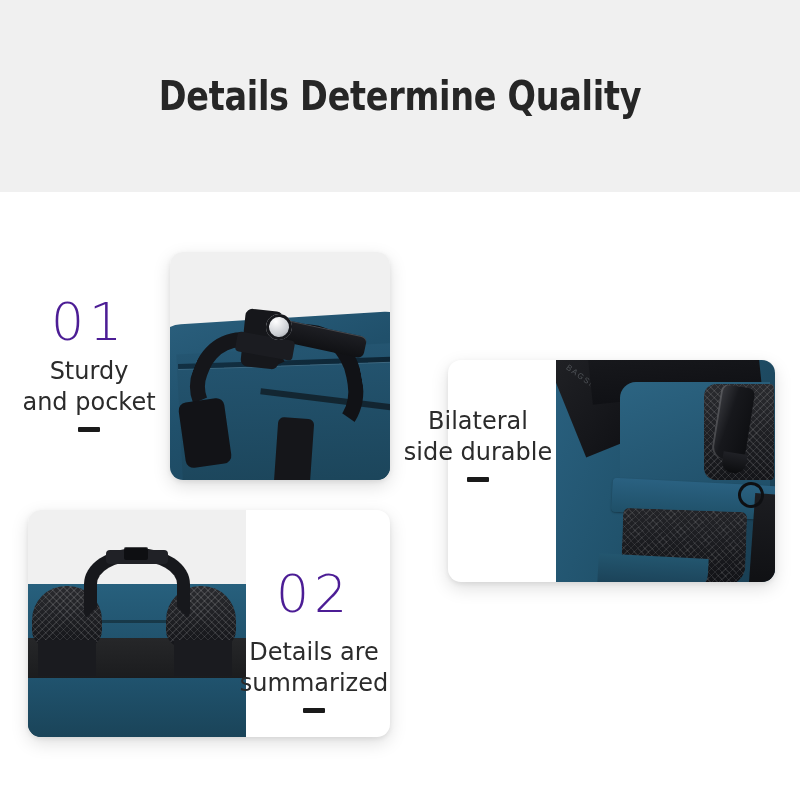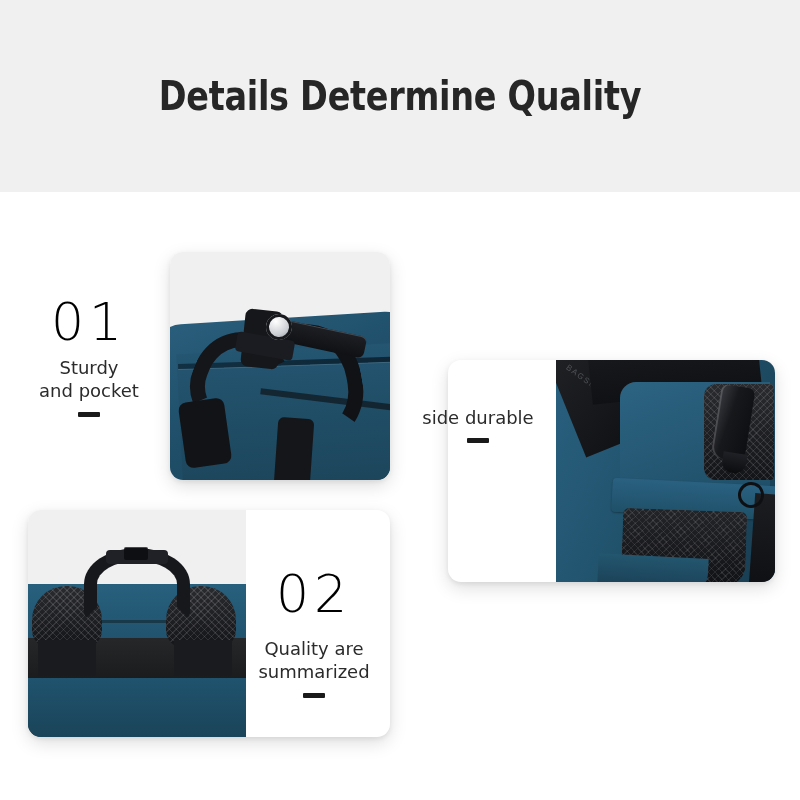--- a/index.html
+++ b/index.html
@@ -36,26 +36,26 @@
   }
   .photo{
     position:absolute;
     overflow:hidden;
     background:#f0f0f0;
   }
 
   
   .caption{ position:absolute; text-align:center; }
   .num{
-    font-size:52px; font-weight:300; color:#000000;
+    font-size:52px; font-weight:300; color:#4c1d95;
     letter-spacing:5px; line-height:1;
     font-family:"DejaVu Sans", sans-serif;
   }
   .ln{
-    font-size:18px; color:#2b2b2b; line-height:1.3;
+    font-size:24px; color:#2b2b2b; line-height:1.3;
     font-family:"DejaVu Sans", sans-serif; font-weight:400;
     white-space:nowrap;
   }
   .dash{
     width:22px; height:5px; background:#1a1a1a; margin:9px auto 0;
     border-radius:1px;
   }
 
   
   #card-01{ left:170px; top:252px; width:220px; height:228px; }
@@ -305,20 +305,21 @@
     <div id="p3-umbrella"></div>
     <div id="p3-umbrella-tip"></div>
     <div id="p3-strapband"></div>
     <div id="p3-mesh-bot"></div>
     <div id="p3-bot-blue"></div>
     <div id="p3-side-strap"></div>
     <div id="p3-dring"></div>
   </div>
 </div>
 <div class="caption" id="caption-03">
+  <div class="ln">Bilateral</div>
   <div class="ln">side durable</div>
   <div class="dash"></div>
 </div>
 
 <div class="card" id="card-02">
   <div class="photo" id="photo-02">
     <div id="p2-blue"></div>
     <div id="p2-band"></div>
     <div id="p2-bottom"></div>
     <div id="p2-seam"></div>
@@ -326,16 +327,16 @@
     <div class="p2-mesh" id="p2-mesh-r"></div>
     <div id="p2-strapband-l"></div>
     <div id="p2-strapband-r"></div>
     <div id="p2-handle"></div>
     <div id="p2-handle-pad"></div>
     <div id="p2-buckle"></div>
   </div>
 </div>
 <div class="caption" id="caption-02">
   <div class="num">02</div>
-  <div class="ln">Quality are</div>
+  <div class="ln">Details are</div>
   <div class="ln">summarized</div>
   <div class="dash"></div>
 </div>
 
 </body></html>

